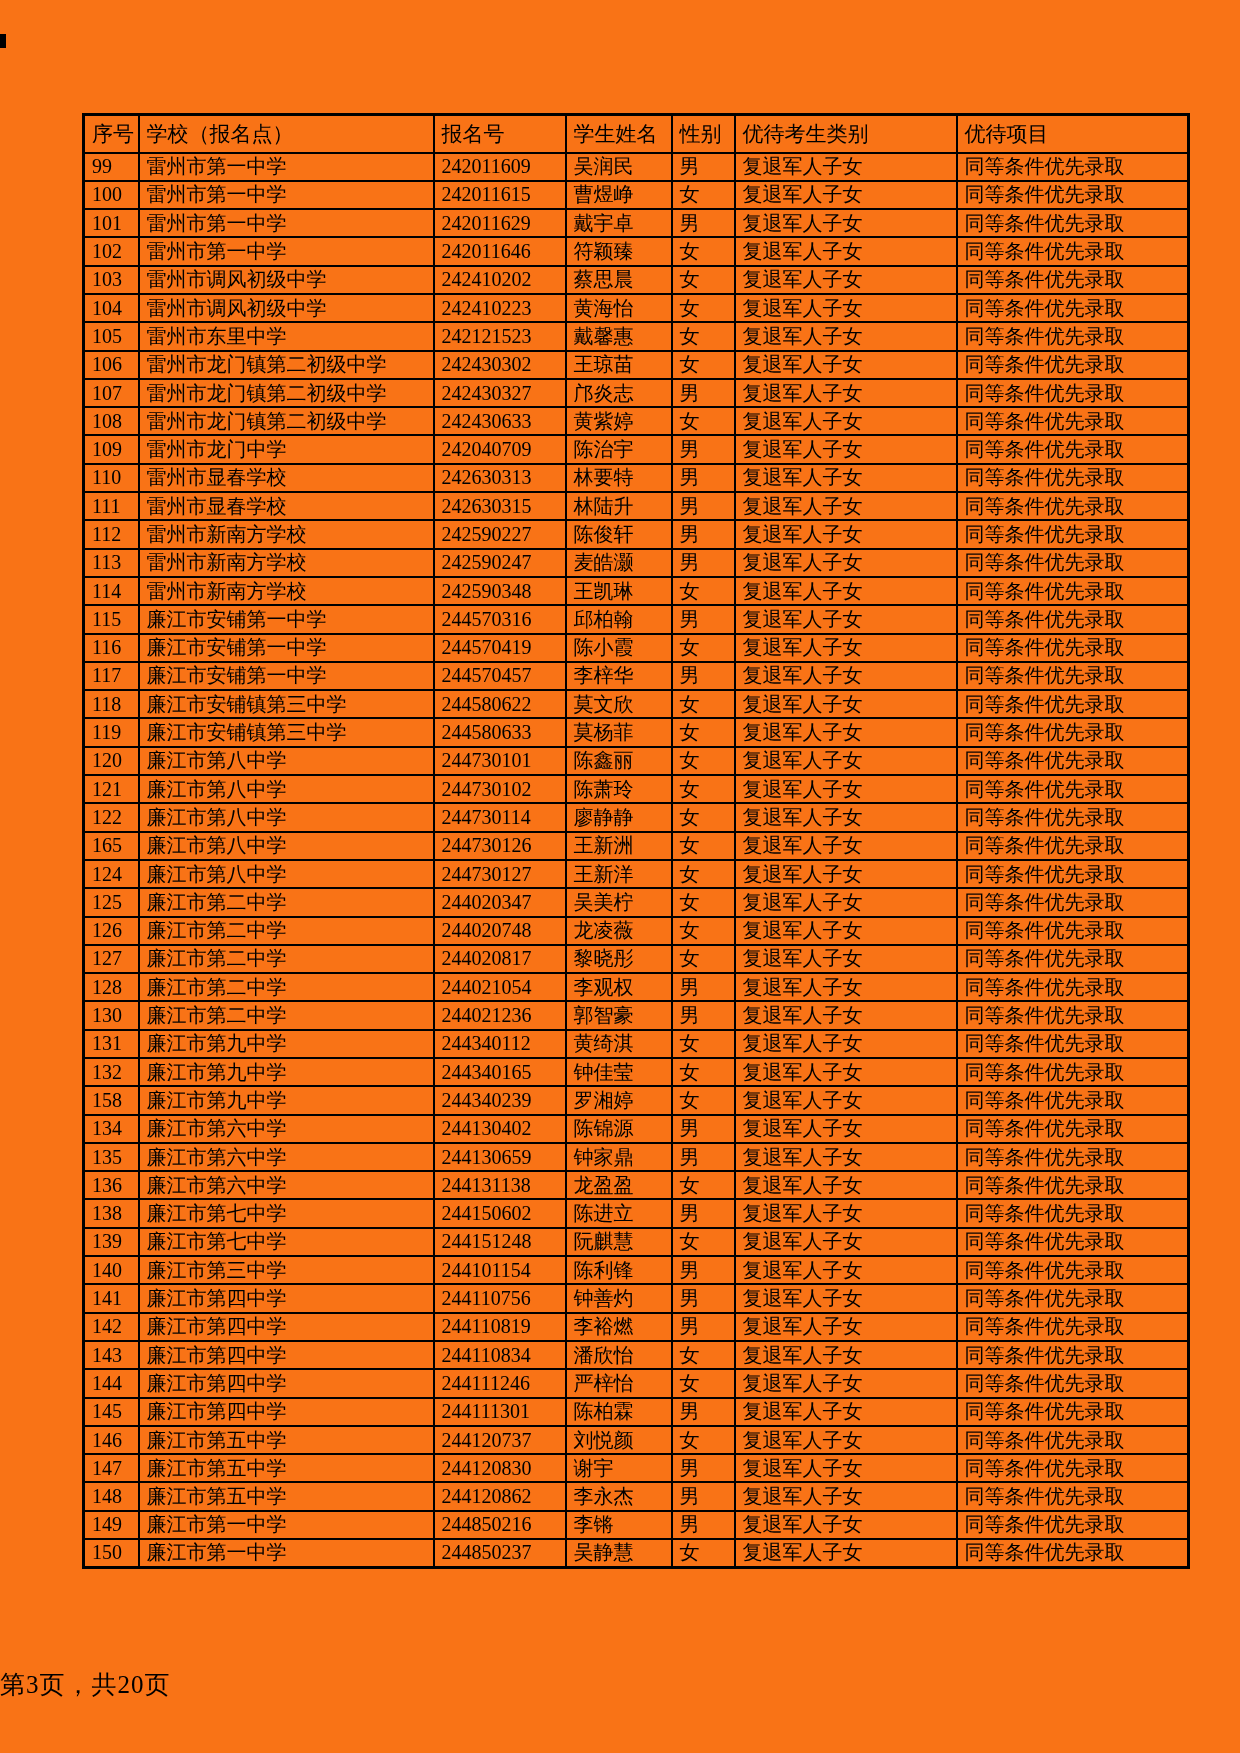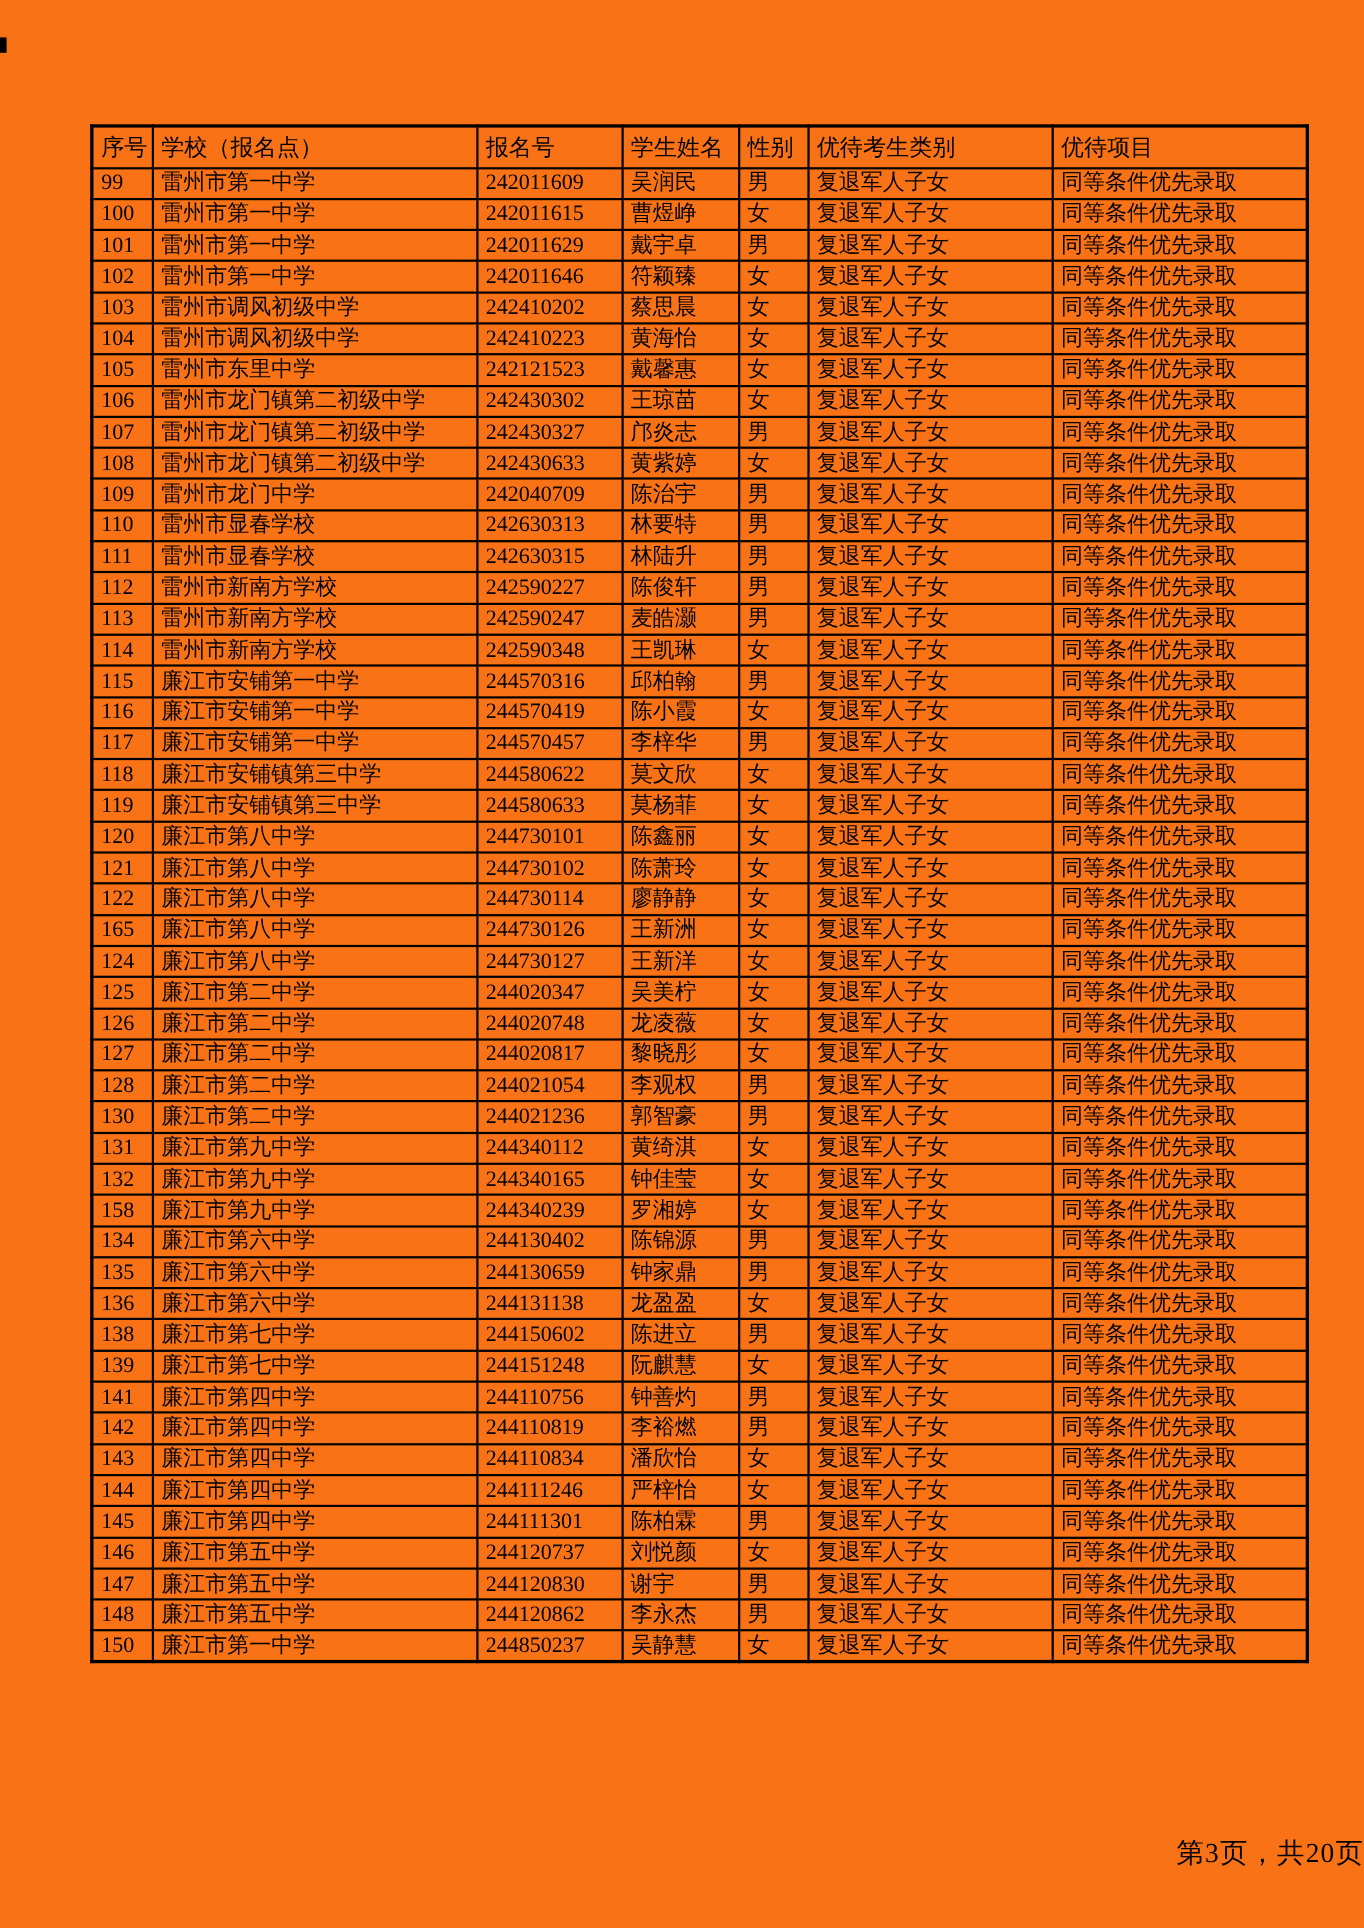--- a/index.html
+++ b/index.html
@@ -24,21 +24,21 @@
     vertical-align:middle;
     white-space:nowrap;
     overflow:hidden;
     line-height:1.05;
   }
   table.roster thead tr{height:38px;}
   table.roster thead th{font-size:21px;}
   table.roster tbody tr{height:28.3px;}
   .footer{
     position:absolute;left:0;right:0;top:1668px;
-    text-align:right;font-size:25px;letter-spacing:1px;
+    text-align:left;font-size:25px;letter-spacing:1px;
   }
 </style>
 </head>
 <body>
 
 <div class="page">
   <div class="scan-artifact"></div>
 
   <table class="roster">
     <colgroup>
@@ -407,20 +407,29 @@
         <tr>
           <td>139</td>
           <td>廉江市第七中学</td>
           <td>244151248</td>
           <td>阮麒慧</td>
           <td>女</td>
           <td>复退军人子女</td>
           <td>同等条件优先录取</td>
         </tr>
         <tr>
+          <td>140</td>
+          <td>廉江市第三中学</td>
+          <td>244101154</td>
+          <td>陈利锋</td>
+          <td>男</td>
+          <td>复退军人子女</td>
+          <td>同等条件优先录取</td>
+        </tr>
+        <tr>
           <td>141</td>
           <td>廉江市第四中学</td>
           <td>244110756</td>
           <td>钟善灼</td>
           <td>男</td>
           <td>复退军人子女</td>
           <td>同等条件优先录取</td>
         </tr>
         <tr>
           <td>142</td>
@@ -474,20 +483,29 @@
           <td>谢宇</td>
           <td>男</td>
           <td>复退军人子女</td>
           <td>同等条件优先录取</td>
         </tr>
         <tr>
           <td>148</td>
           <td>廉江市第五中学</td>
           <td>244120862</td>
           <td>李永杰</td>
+          <td>男</td>
+          <td>复退军人子女</td>
+          <td>同等条件优先录取</td>
+        </tr>
+        <tr>
+          <td>149</td>
+          <td>廉江市第一中学</td>
+          <td>244850216</td>
+          <td>李锵</td>
           <td>男</td>
           <td>复退军人子女</td>
           <td>同等条件优先录取</td>
         </tr>
         <tr>
           <td>150</td>
           <td>廉江市第一中学</td>
           <td>244850237</td>
           <td>吴静慧</td>
           <td>女</td>

